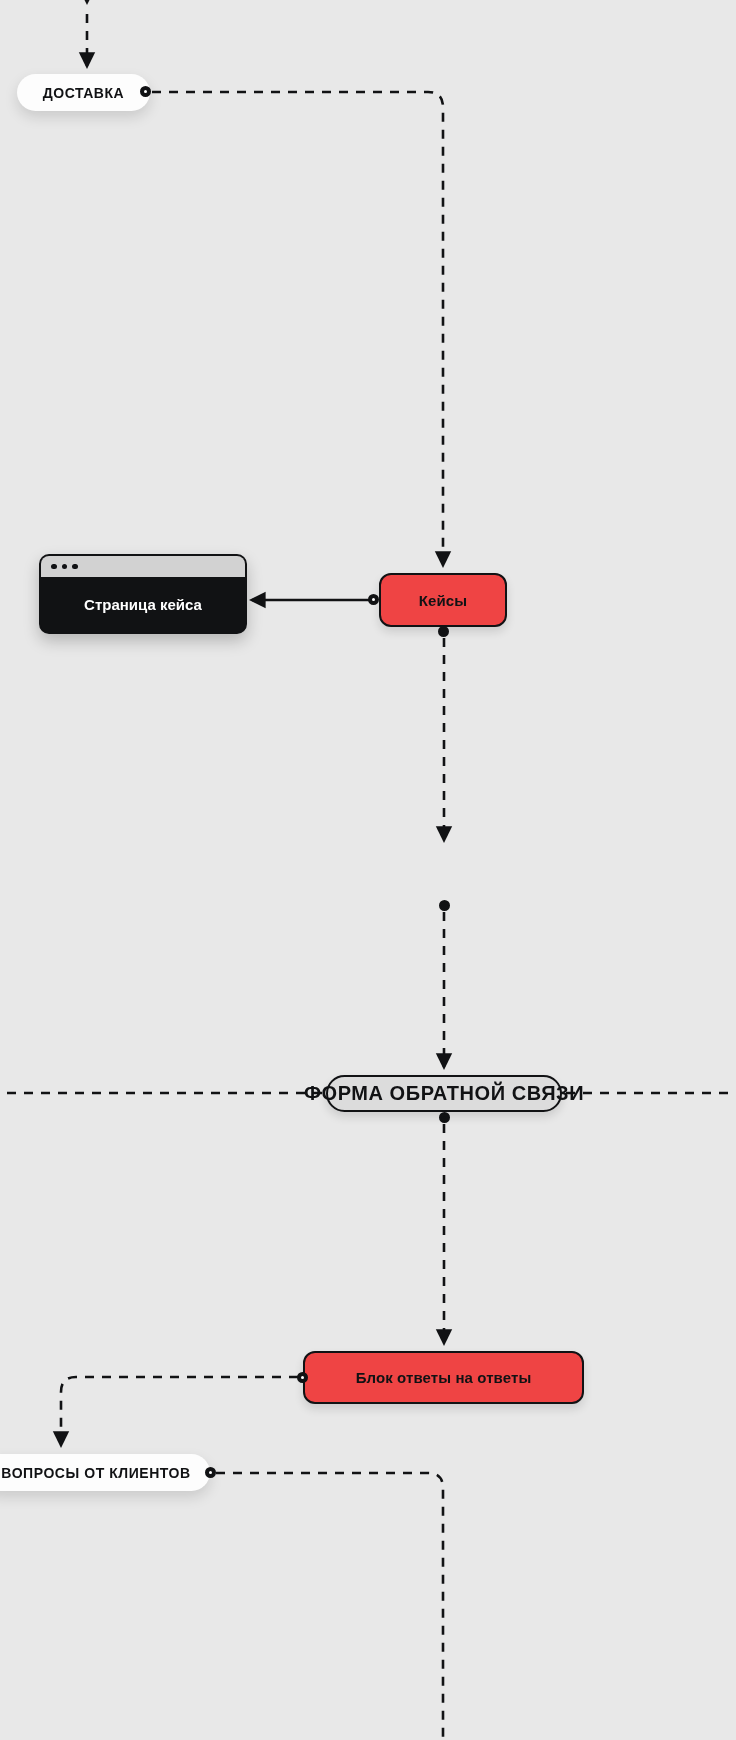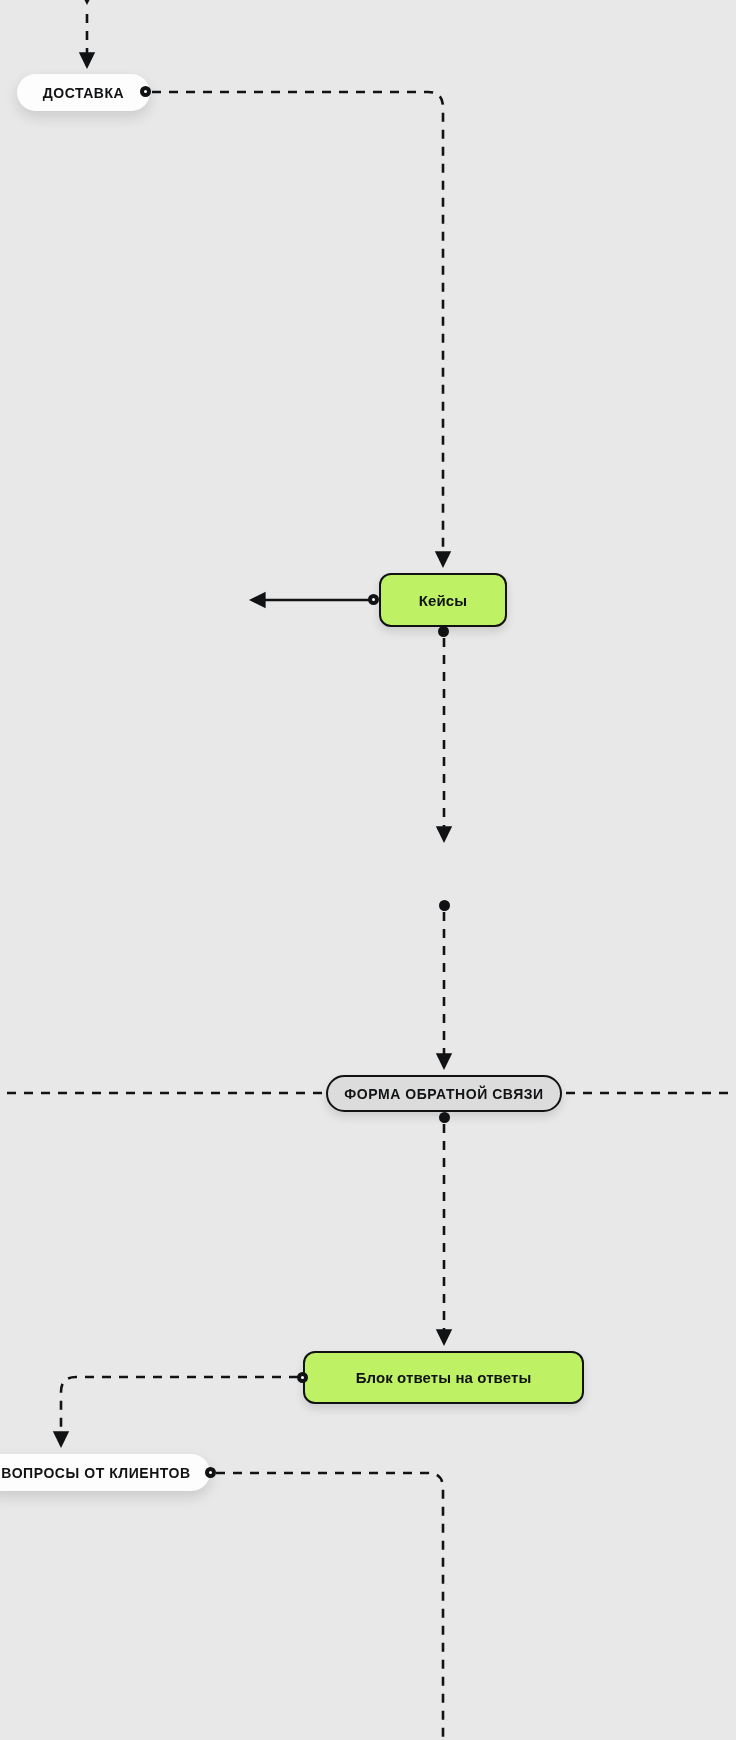--- a/index.html
+++ b/index.html
@@ -27,38 +27,38 @@
   .node {
     position: absolute;
     display: flex;
     align-items: center;
     justify-content: center;
     white-space: nowrap;
   }
 
   
   .node-rect {
-    background: #bef264;
+    background: #ef4444;
     border: 2.5px solid #111214;
     border-radius: 12px;
     color: #111214;
     font-weight: bold;
     font-size: 15px;
     letter-spacing: .1px;
     box-shadow: 0 5px 10px rgba(0,0,0,.12);
   }
 
   
   .node-pill {
     background: #dcdcdc;
     border: 2.5px solid #111214;
     border-radius: 999px;
     color: #111214;
     font-weight: bold;
-    font-size: 14px;
+    font-size: 20px;
     letter-spacing: .55px;
     box-shadow: 0 5px 10px rgba(0,0,0,.12);
   }
 
   
   .node-tag {
     background: #fdfdfd;
     border: none;
     border-radius: 999px;
     color: #111214;
@@ -160,20 +160,28 @@
 
       <path d="M 216 1473 L 428 1473 Q 443 1473 443 1488 L 443 1752" stroke-dasharray="9 8"></path>
     </g>
   </svg>
 
   <div class="node node-tag" style="left:17px; top:74px; width:133px; height:37px;">
     <span>ДОСТАВКА</span>
   </div>
   <div class="handle" style="left:140px; top:86px;"></div>
 
+  <div class="node node-window" style="left:39px; top:554px; width:208px; height:80px;">
+    <div class="window-bar">
+      <span class="window-dot"></span>
+      <span class="window-dot"></span>
+      <span class="window-dot"></span>
+    </div>
+    <div class="window-body">Страница кейса</div>
+  </div>
 
   <div class="node node-rect" style="left:379px; top:573px; width:128px; height:54px;">
     <span>Кейсы</span>
   </div>
   <div class="handle" style="left:368px; top:594px;"></div>
   <div class="handle solid" style="left:438px; top:626px;"></div>
 
   <div class="handle solid" style="left:439px; top:900px;"></div>
 
   <div class="node node-pill" style="left:326px; top:1075px; width:236px; height:37px;">

